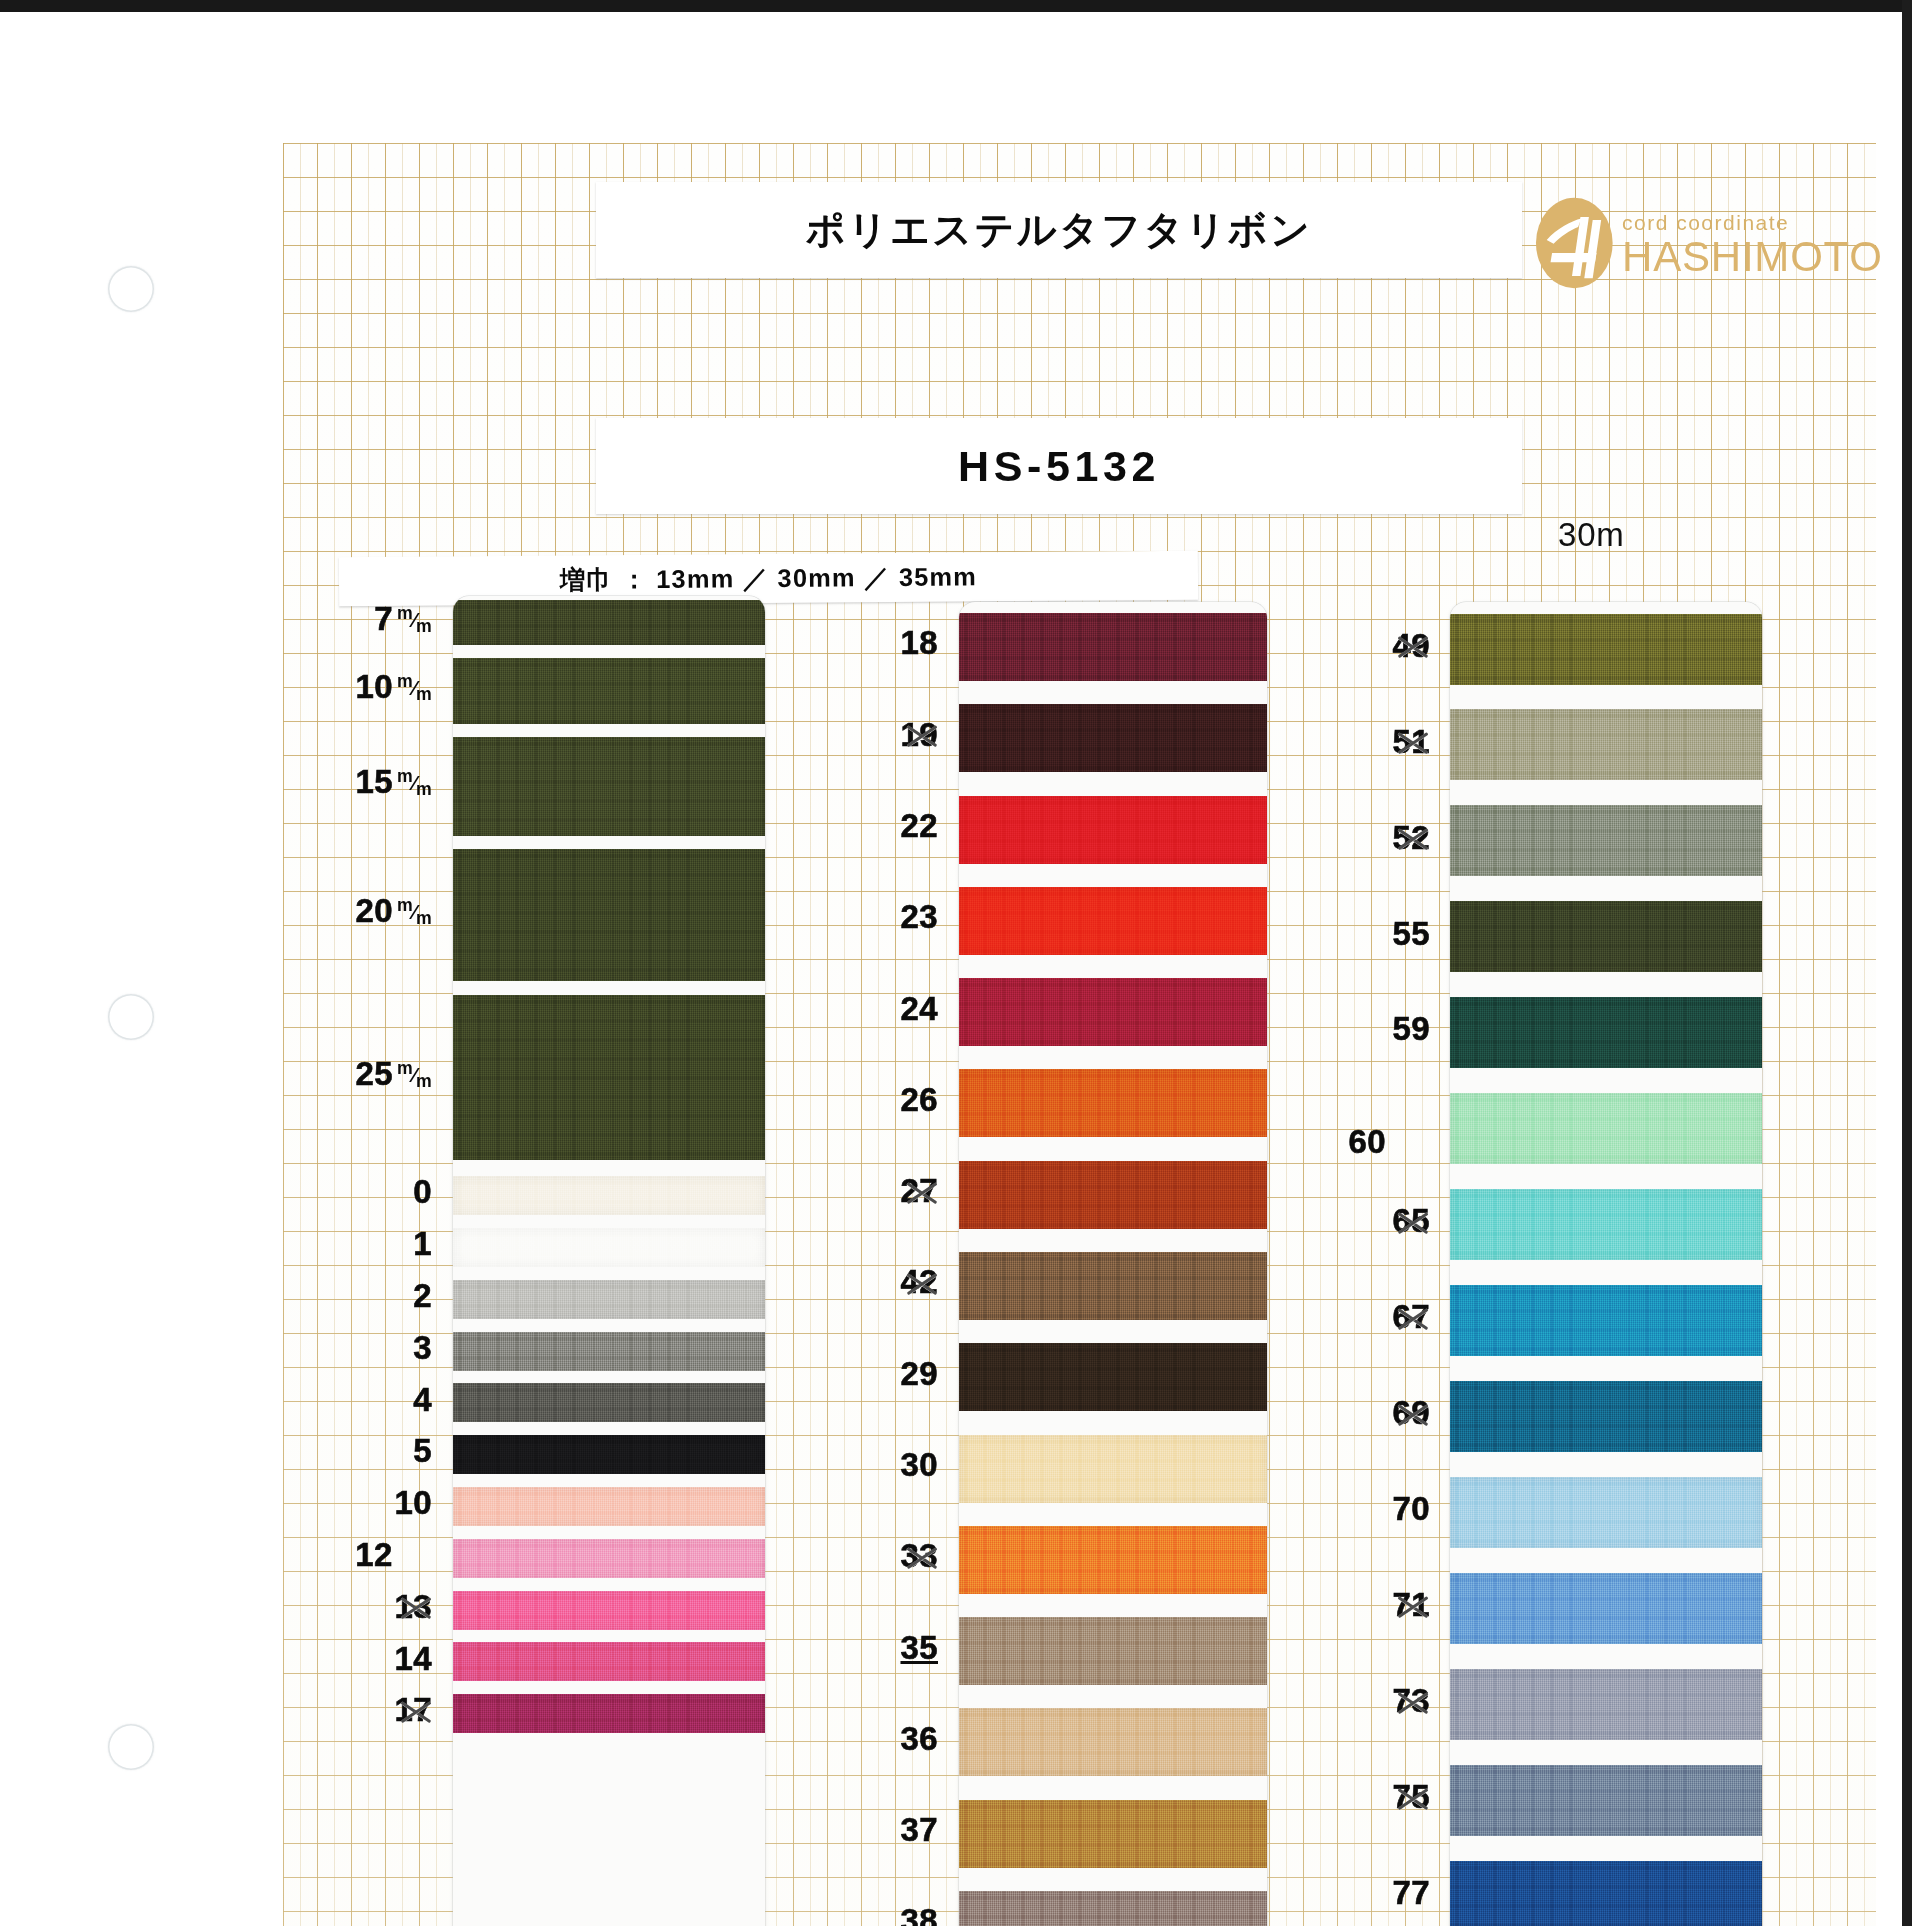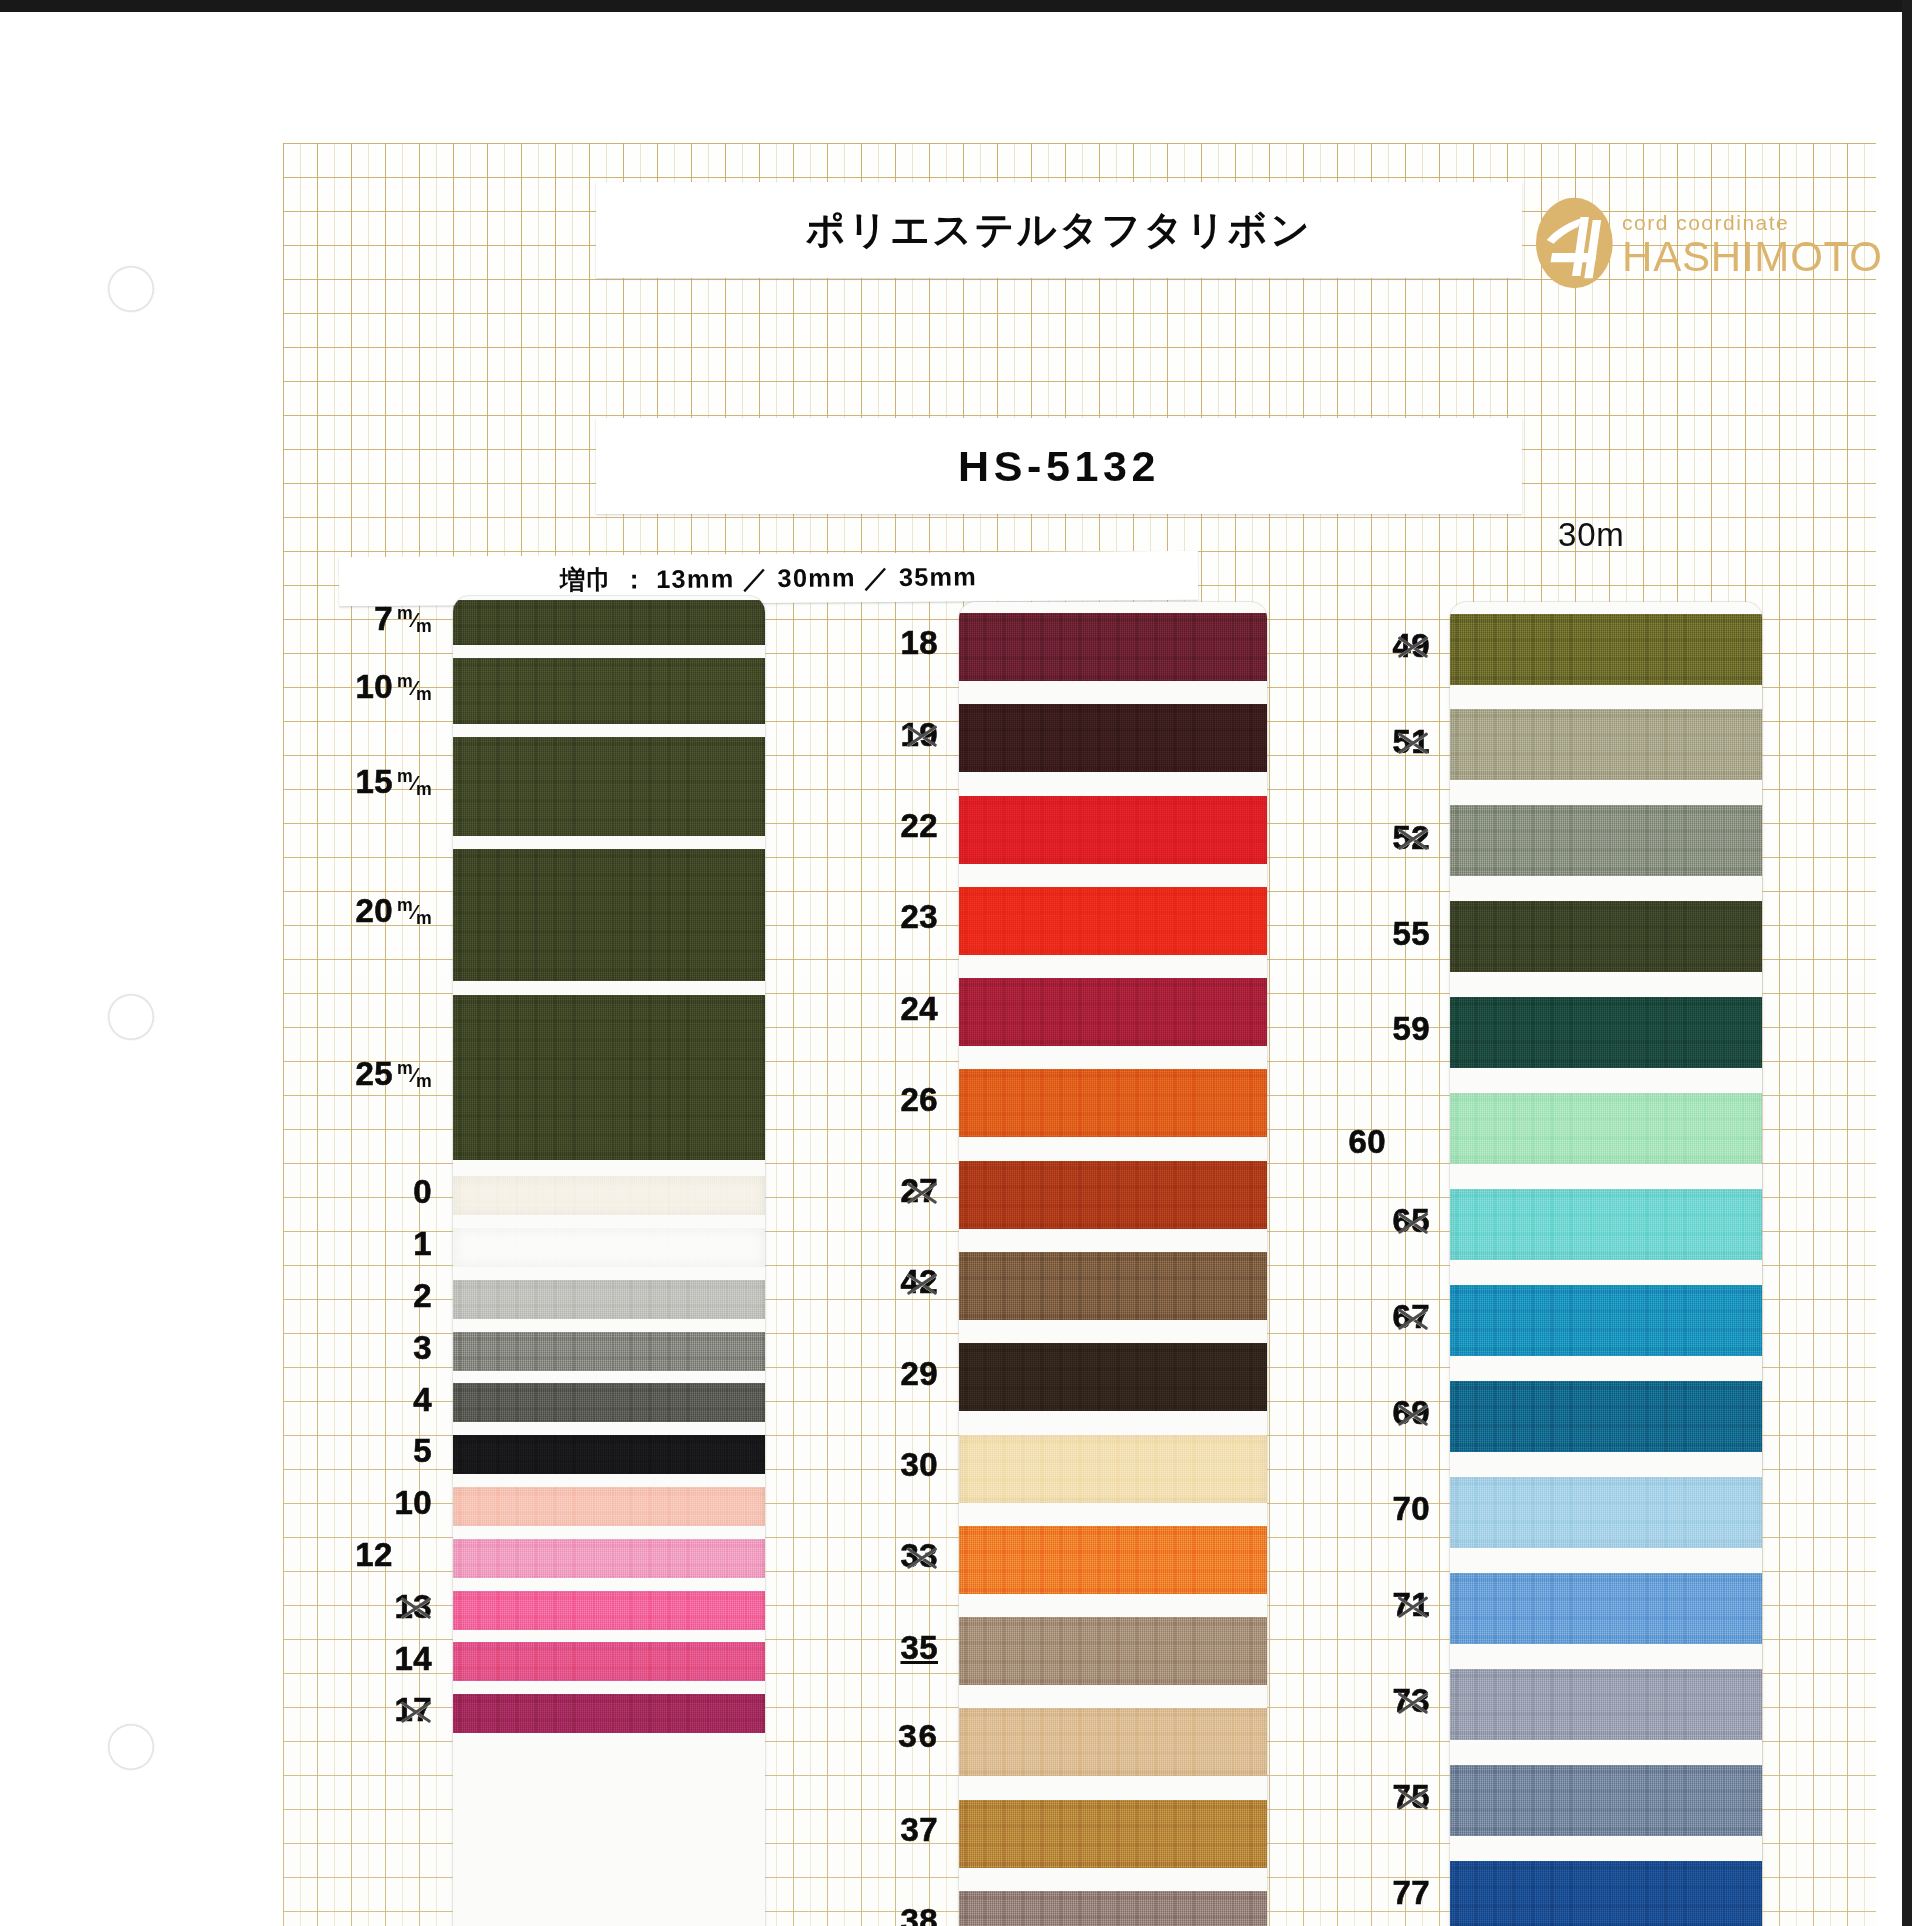--- a/index.html
+++ b/index.html
@@ -284,21 +284,21 @@
         <span></span>
       </div>
       <div class="lbl" style="left: 822px; width: 116px; top: 1355px;">29</div>
       <div class="lbl" style="left: 822px; width: 116px; top: 1446px;">30</div>
       <div class="lbl" style="left: 822px; width: 116px; top: 1537px;">33</div>
       <div class="xmark" style="left: 904px; top: 1544px;">
         <span></span>
         <span></span>
       </div>
       <div class="lbl" style="left: 822px; width: 116px; top: 1629px; text-decoration: underline;">35</div>
-      <div class="lbl" style="left: 822px; width: 116px; top: 1720px; font-family: Liberation Mono, monospace;">36</div>
+      <div class="lbl" style="left: 822px; width: 116px; top: 1720px;">36</div>
       <div class="lbl" style="left: 822px; width: 116px; top: 1811px;">37</div>
       <div class="lbl" style="left: 822px; width: 116px; top: 1902px;">38</div>
     </div>
   <div class="col" id="col3" style="left: 0px; top: 0px;">
       <div class="card" style="left: 1450px; top: 602px; width: 312px; height: 1876px;">
         <div class="ribbon" style="top: 11.5px; height: 71px; width: 312px; background: rgb(110, 108, 44);"></div>
         <div class="ribbon" style="top: 107px; height: 71px; width: 312px; background: rgb(169, 167, 140);"></div>
         <div class="ribbon" style="top: 203px; height: 71px; width: 312px; background: rgb(139, 146, 130);"></div>
         <div class="ribbon" style="top: 299px; height: 71px; width: 312px; background: rgb(60, 68, 40);"></div>
         <div class="ribbon" style="top: 395px; height: 71px; width: 312px; background: rgb(29, 74, 63);"></div>

